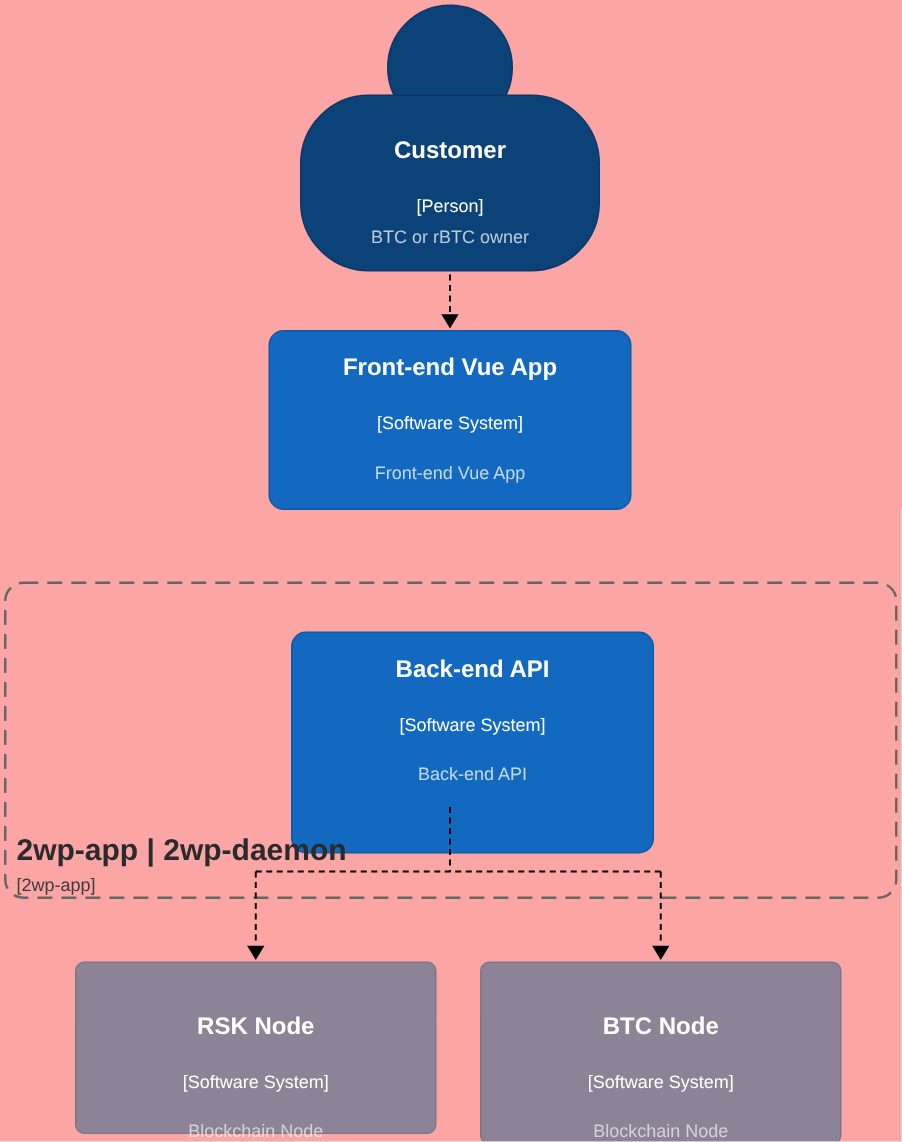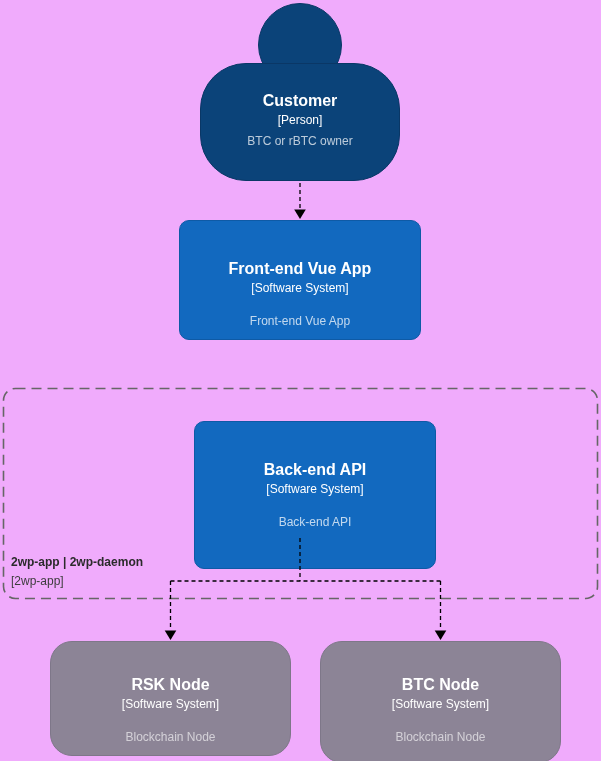--- a/index.html
+++ b/index.html
@@ -5,21 +5,21 @@
   html, body {
     margin: 0;
     padding: 0;
     background: #ffffff;
     font-family: "Liberation Sans", sans-serif;
   }
   #canvas {
     position: relative;
     width: 601px;
     height: 761px;
-    background: #f0abfc;
+    background: #fca5a5;
     overflow: hidden;
   }
   .layer-svg {
     position: absolute;
     left: 0;
     top: 0;
     width: 601px;
     height: 761px;
     pointer-events: none;
     z-index: 3;
@@ -34,21 +34,21 @@
     color: #ffffff;
     z-index: 2;
   }
   .node .title {
     font-size: 16px;
     font-weight: bold;
     line-height: 1.15;
   }
   .node .meta {
     font-size: 12px;
-    margin-top: 3px;
+    margin-top: 20px;
     line-height: 1.2;
   }
   .node .desc {
     font-size: 12px;
     margin-top: 18px;
     line-height: 1.2;
   }
   
   .person-head {
     position: absolute;
@@ -71,46 +71,46 @@
     background: #0b4379;
     border: 1px solid #0a3766;
     padding-top: 28px;
   }
   .person-body .desc { color: rgba(255,255,255,0.72); margin-top: 6px; }
   
   .system {
     background: #1269bf;
     border: 1px solid #0e5aa6;
     border-radius: 10px;
-    padding-top: 39px;
+    padding-top: 16px;
     text-align: center;
   }
   .system .desc { color: rgba(255,255,255,0.74); }
   .frontend { left: 179px; top: 220px; width: 242px; height: 120px; }
   .backend  { left: 194px; top: 421px; width: 242px; height: 148px; }
   
   .ext {
     background: #8c8496;
     border: 1px solid #7e7789;
-    border-radius: 22px;
+    border-radius: 6px;
     padding-top: 34px;
   }
   .ext .desc { color: rgba(255,255,255,0.62); }
   .rsk { left: 50px;  top: 641px; width: 241px; height: 115px; }
   .btc { left: 320px; top: 641px; width: 241px; height: 122px; }
   
   .boundary-label {
     position: absolute;
     left: 11px;
     top: 556px;
     z-index: 2;
     text-align: left;
   }
   .boundary-label .b-title {
-    font-size: 12px;
+    font-size: 20px;
     font-weight: bold;
     color: #2b2b2b;
     line-height: 1.15;
   }
   .boundary-label .b-meta {
     font-size: 12px;
     color: #3d3d3d;
     margin-top: 4px;
   }
 </style>

